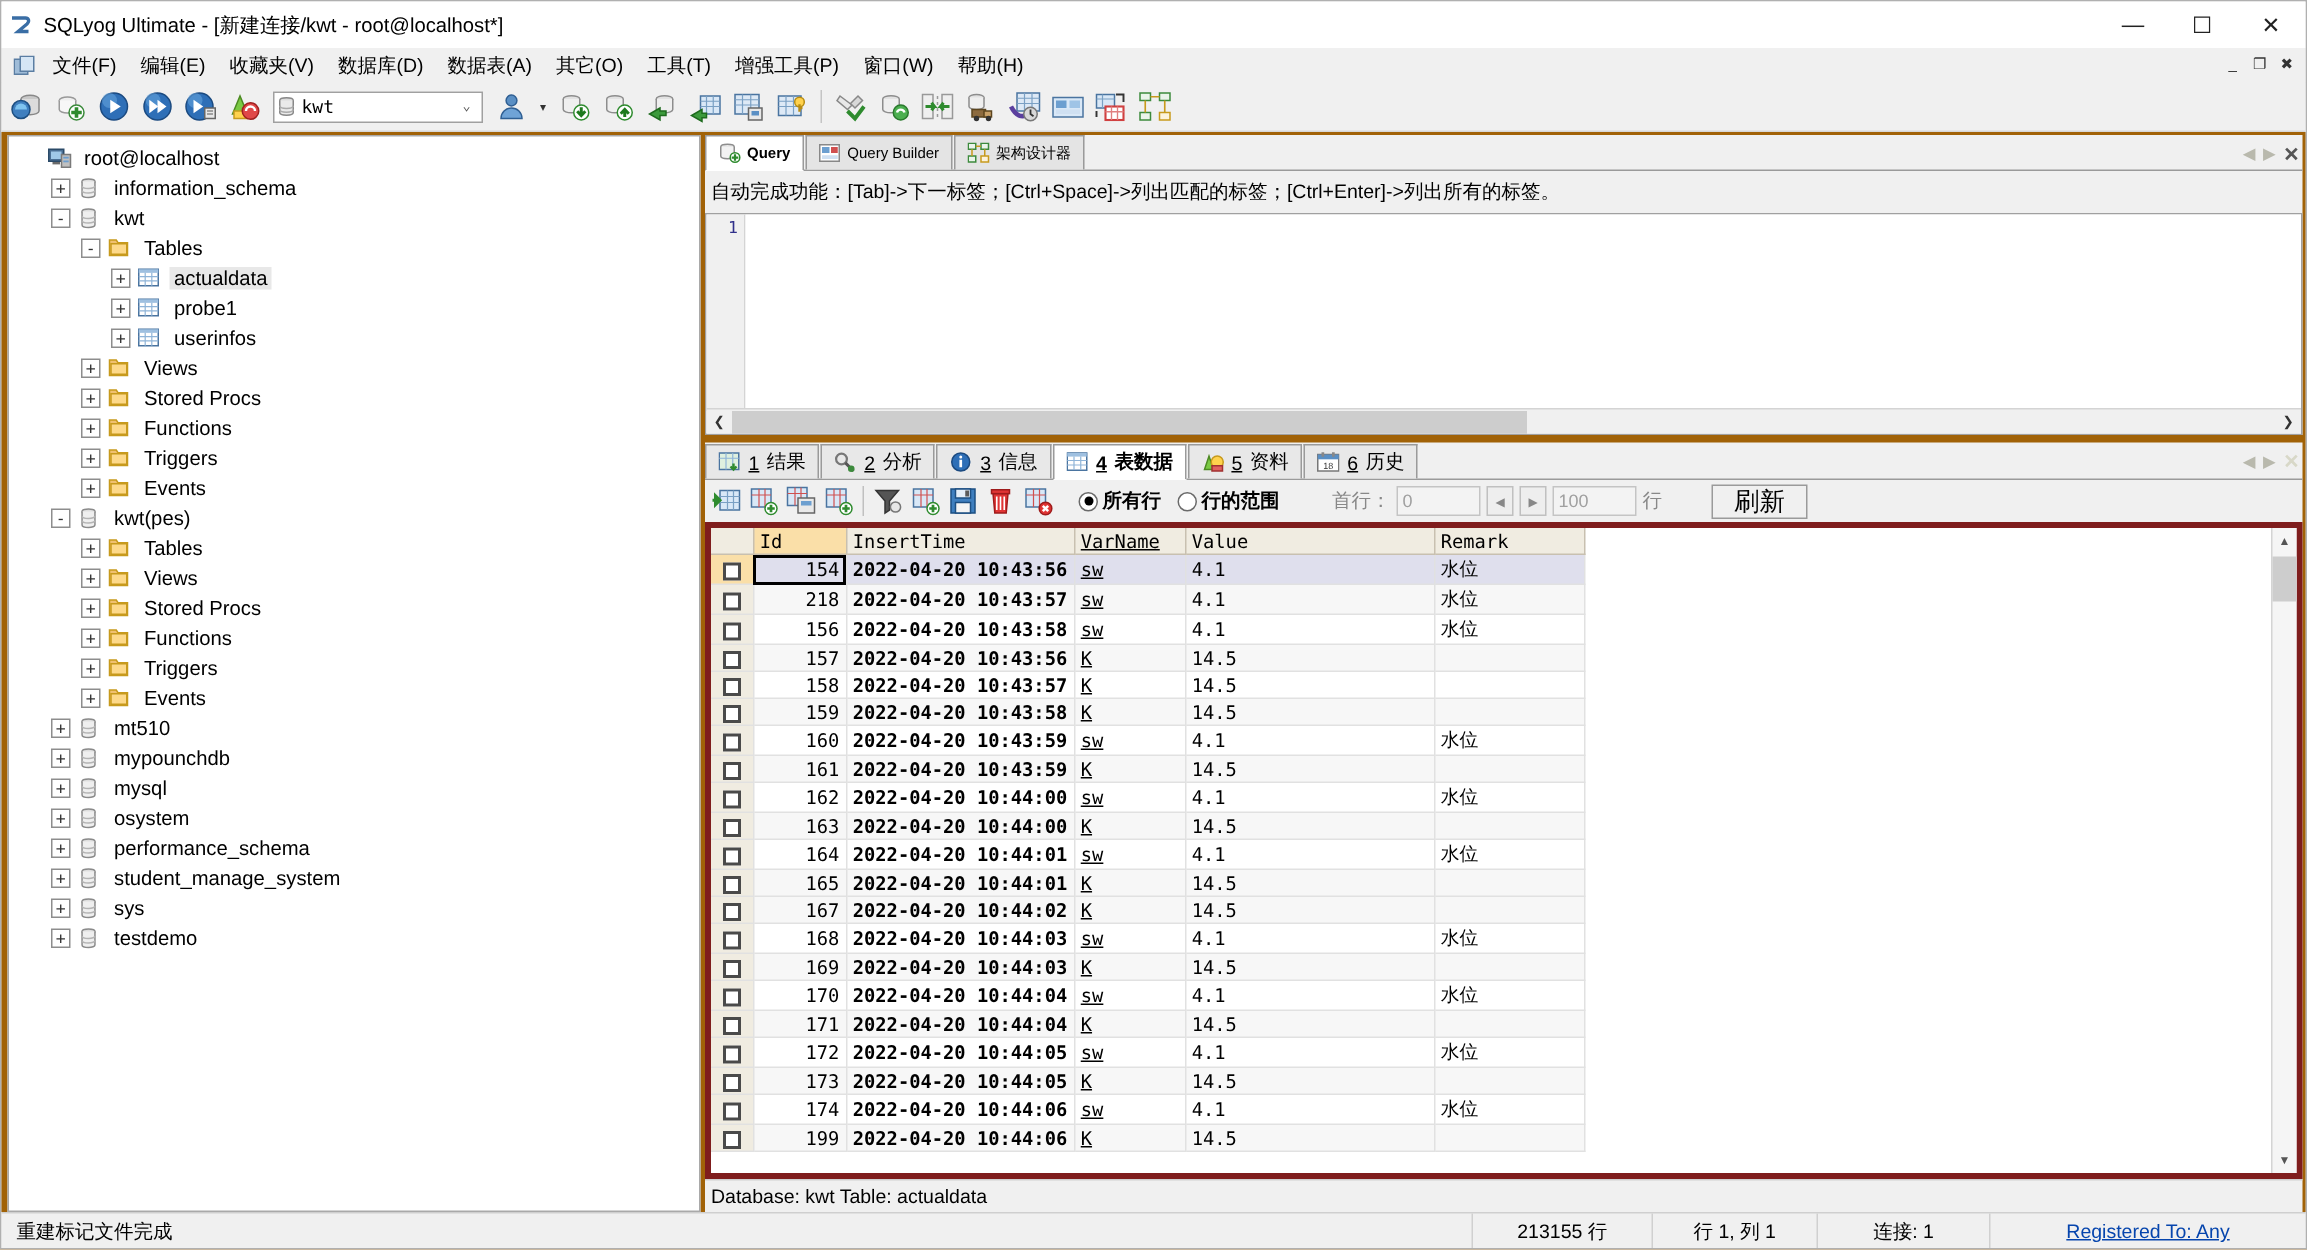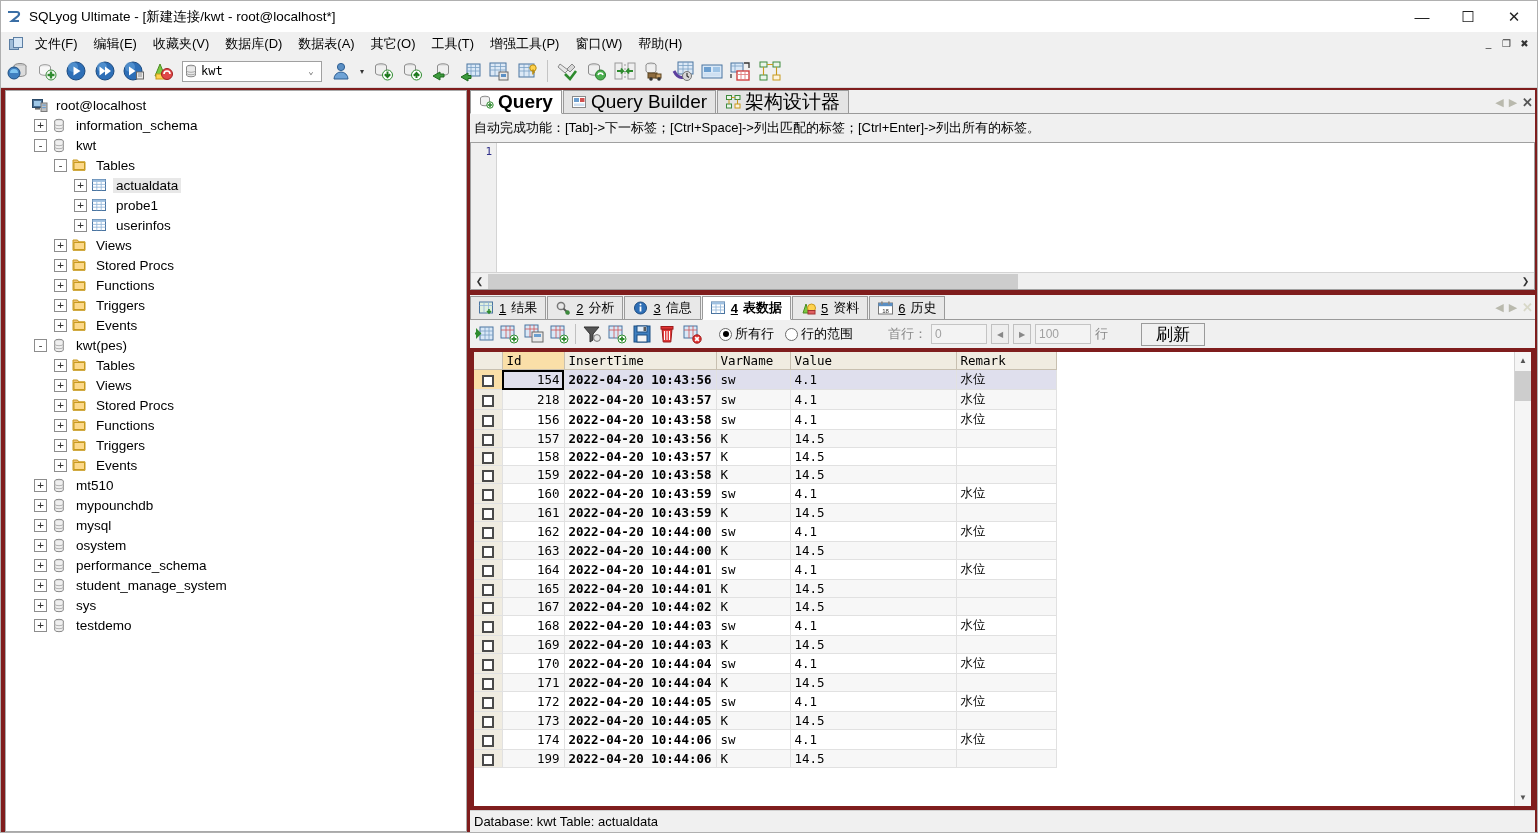--- a/index.html
+++ b/index.html
@@ -40,21 +40,21 @@
   .tb-sep { width: 1px; height: 22px; background: #c4c4c4; margin: 0 4px; }
   .db-combo { width: 140px; height: 21px; background: #fff; border: 1px solid #a0a0a0;
               display: flex; align-items: center; padding: 0 2px; margin: 0 4px; font-size: 12px;
               font-family: "DejaVu Sans Mono", monospace; }
   .db-combo .cb-text { flex: 1 1 auto; padding-left: 4px; }
   .db-combo .cb-arrow { width: 16px; text-align: center; color:#555; font-size: 9px; }
   .tb-dropdown { width: 12px; height: 28px; display:flex; align-items:center; justify-content:center;
                  font-size: 8px; color:#333; }
 
   
-  .main { flex: 1 1 auto; display: flex; min-height: 0; background: #7f1d1d; }
+  .main { flex: 1 1 auto; display: flex; min-height: 0; background: #a16207; }
 
   
   .leftpane { width: 462px; background: #fff; border: 1px solid #a9a9a9; margin: 2px 0 0 4px;
               display: flex; flex-direction: column; min-height:0; }
   .tree { flex: 1 1 auto; overflow: hidden; padding: 4px 0 0 8px; }
   .tnode { height: 20px; display: flex; align-items: center; font-size: 13.5px; white-space: nowrap; }
   .expander { width: 13px; height: 13px; border: 1px solid #8d8d8d; background: #fff;
               display: inline-flex; align-items: center; justify-content: center;
               font-size: 11px; line-height: 9px; color: #333; margin-right: 5px; flex: 0 0 auto;
               font-family: "DejaVu Sans Mono", monospace; }
@@ -65,21 +65,21 @@
 
   
   .rightpane { flex: 1 1 auto; display: flex; flex-direction: column; min-width: 0;
                margin: 2px 2px 0 3px; }
 
   
   .tabstrip { height: 24px; display: flex; align-items: flex-end; background: #f0f0f0;
               border-bottom: 1px solid #9a9a9a; position: relative; }
   .tab { height: 23px; display: flex; align-items: center; gap: 4px; padding: 0 8px;
          border: 1px solid #9a9a9a; border-bottom: none; background: #e4e4e4;
-         font-size: 19px; margin-right: 1px; }
+         font-size: 10px; margin-right: 1px; }
   .tab.active { background: #fff; height: 24px; font-weight: bold; border-bottom: 1px solid #fff;
                 margin-bottom: -1px; }
   .tabstrip .tabnav { position: absolute; right: 2px; bottom: 3px; display: flex; align-items:center; gap: 5px; }
   .navarrow { font-size: 11px; color: #b9b9ad; }
   .navclose { font-size: 13px; color: #555; font-weight: bold; }
 
   .hinttext { padding: 5px 2px 5px 4px; font-size: 13px; background: #f0f0f0; }
 
   
   .editorwrap { height: 148px; background: #fff; border: 1px solid #a0a0a0;
@@ -104,21 +104,21 @@
   .rtab.active { background: #fff; height: 24px; font-weight: bold; border-bottom: 1px solid #fff;
                  margin-bottom: -1px; }
   .rtab u { text-decoration: underline; }
 
   
   .gridtoolbar { height: 28px; display: flex; align-items: center; gap: 1px; padding: 0 2px;
                  background: #f0f0f0; }
   .gtb { width: 24px; height: 24px; display:flex; align-items:center; justify-content:center;
          border: 1px solid transparent; }
   .gtb-sep { width: 1px; height: 20px; background: #c0c0c0; margin: 0 3px; }
-  .radio-wrap { display: flex; align-items: center; gap: 3px; margin-left: 14px; font-size: 13px; }
+  .radio-wrap { display: flex; align-items: center; gap: 3px; margin-left: 14px; font-size: 13px; font-weight: bold; }
   .radio { width: 13px; height: 13px; border: 1px solid #6a6a6a; border-radius: 50%;
            background: #fff; display:inline-flex; align-items:center; justify-content:center; }
   .radio .dot { width: 6px; height: 6px; border-radius: 50%; background: #000; }
   .rowrange { display: flex; align-items: center; gap: 4px; margin-left: 34px; font-size: 13px; color: #888; justify-content: center; }
   .num-in { width: 56px; height: 20px; background: #f3f3f3; border: 1px solid #c4c4c4;
             color: #a0a0a0; font-size: 12px; padding: 0 3px; display:flex; align-items:center; }
   .spin-btn { width: 18px; height: 20px; border: 1px solid #c0c0c0; background: #eee;
               display: flex; align-items:center; justify-content:center; font-size: 8px; color: #888; }
   .refresh-btn { margin-left: 32px; height: 23px; padding: 0 14px; border: 1px solid #9a9a9a;
                  background: #f0f0f0; display:flex; align-items:center; font-size: 17px; }
@@ -139,21 +139,21 @@
   table.grid tr.sel td { background: #dfdfed; }
   td.cell-sel-box { width: 28px; background: #f0ece1 !important; border-right: 1px solid #c8c0b0;
                     padding: 0; text-align: center; vertical-align: middle; }
   tr.sel td.cell-sel-box { background: #fadfa8 !important; }
   .chk { width: 12px; height: 12px; border: 2px solid #4a4a4a; background: #fff; display: inline-block;
          vertical-align: middle; }
   td.num { text-align: right; }
   td.id-focus { outline: 2px solid #000; outline-offset: -2px; }
   .c-id    { width: 62px; }
   .c-time  { width: 148px; font-weight: bold; }
-  .c-var   { width: 74px; }
+  .c-var   { width: 74px; text-decoration: underline; }
   .c-val   { width: 166px; }
   .c-rem   { width: 100px; }
 
   
   .vscroll { width: 17px; background: #f5f5f5; border-left: 1px solid #d4d4d4;
              display: flex; flex-direction: column; flex: 0 0 auto; }
   .vsb-btn { height: 17px; display:flex; align-items:center; justify-content:center; font-size:8px; color:#555; }
   .vsb-track { flex: 1 1 auto; position: relative; }
   .vsb-thumb { position: absolute; top: 0; left: 0; right: 0; height: 30px; background: #cdcdcd; }
 
@@ -1114,13 +1114,22 @@
             <div class="vsb-thumb" style="top:2px;"></div>
           </div>
           <div class="vsb-btn">▼</div>
         </div>
       </div>
 
       <div class="gridinfo">Database: kwt Table: actualdata</div>
     </div>
   </div>
 
+  <div class="statusbar">
+    <div class="sb-cell grow">重建标记文件完成</div>
+    <div class="sb-cell" style="width:120px;justify-content:center;">213155 行</div>
+    <div class="sb-cell" style="width:110px;justify-content:center;">行 1, 列 1</div>
+    <div class="sb-cell" style="width:115px;justify-content:center;">连接: 1</div>
+    <div class="sb-cell" style="width:210px;justify-content:center;border-right:none;">
+      <span class="sb-link">Registered To: Any</span>
+    </div>
+  </div>
 </div>
 
 </body></html>

